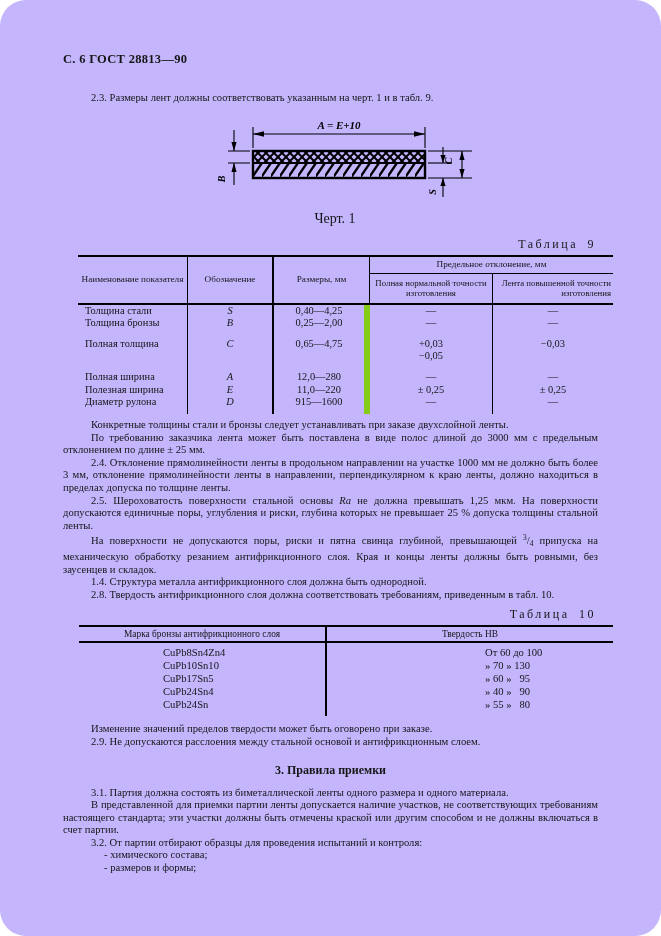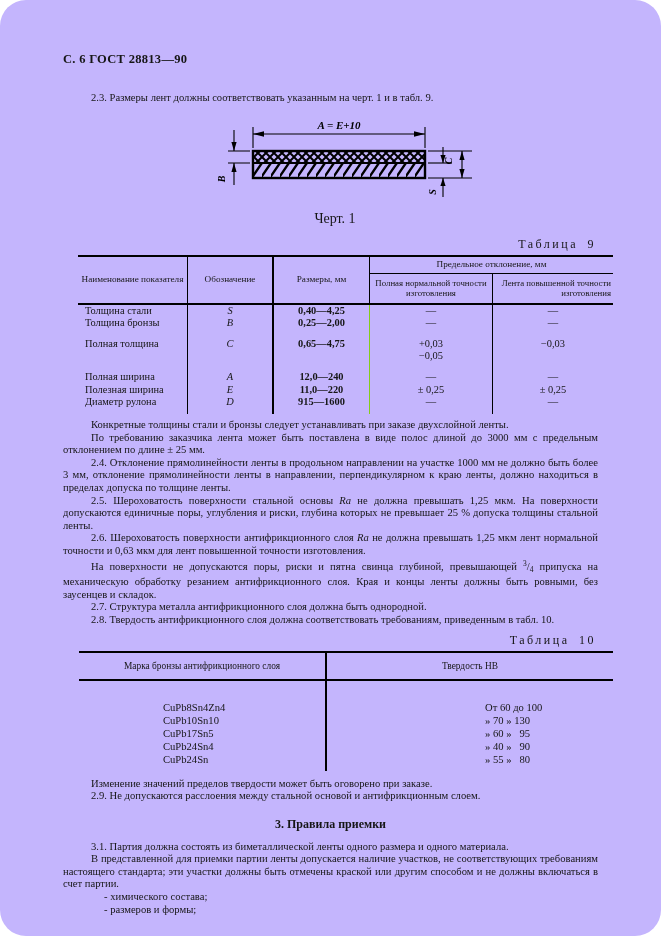--- a/index.html
+++ b/index.html
@@ -37,36 +37,36 @@
   .t9 .c1 { grid-column:1; grid-row:1/3; border-right:1px solid #000; }
   .t9 .c2 { grid-column:2; grid-row:1/3; border-right:2px solid #000; }
   .t9 .c3 { grid-column:3; grid-row:1/3; border-right:1px solid #000; }
   .t9 .grp { grid-column:4/6; grid-row:1; border-bottom:1px solid #000; }
   .t9 .s1 { grid-column:4; grid-row:2; border-right:1px solid #000; font-size:8.8px; line-height:10.2px; }
   .t9 .s2 { grid-column:5; grid-row:2; font-size:8.8px; line-height:10.2px;text-align:right; }
   .trow { display:contents; }
   .t9 .bc { font-size:10.4px; line-height:12.2px; text-align:center; padding:0 2px; }
   .t9 .bn { text-align:left; padding-left:7px; border-right:1px solid #000; }
   .t9 .bs { border-right:2px solid #000; font-style:italic; }
-  .t9 .bz { border-right:1px solid #84cc16;font-weight:bold; }
+  .t9 .bz { border-right:6px solid #84cc16; }
   .t9 .bt { border-right:1px solid #000; }
   .t9 .rgap > div { padding-top:9px; }
   .t9 .rlast > div { padding-bottom:6px; }
 
   
   .t10 { display:grid; grid-template-columns:248px 286px; margin-left:16px;
          width:534px; border-top:2.5px solid #000; font-size:9.4px; }
   .t10 .th10 { display:flex; align-items:center; justify-content:center;
                text-align:center; border-bottom:2.5px solid #000;
-               height:28px; box-sizing:border-box; }
+               height:16px; box-sizing:border-box; }
   .t10 .m { border-right:2px solid #000; }
   .t10 .tc { font-size:10.6px; line-height:13px; }
   .t10 .mark { padding-left:84px; border-right:2px solid #000; }
   .t10 .hard { padding-left:158px; white-space:pre; }
-  .t10 .rfirst > div { padding-top:20px; }
+  .t10 .rfirst > div { padding-top:3px; }
   .t10 .rlast10 > div { padding-bottom:5px; }
 
   .sec-h { text-align:center; font-weight:bold; font-size:12px; margin:14px 0 9px 0; }
   .mt5 { margin-top:5px; }
   .mt7 { margin-top:7px; }
 </style>
 </head>
 <body>
 
 <div class="page">
@@ -154,21 +154,21 @@
       <div class="bc bz">0,65—4,75</div>
       <div class="bc bt">
         <div>+0,03</div>
         <div>−0,05</div>
       </div>
       <div class="bc">−0,03</div>
     </div>
     <div class="trow rgap">
       <div class="bc bn">Полная ширина</div>
       <div class="bc bs">A</div>
-      <div class="bc bz">12,0—240</div>
+      <div class="bc bz">12,0—280</div>
       <div class="bc bt">—</div>
       <div class="bc">—</div>
     </div>
     <div class="trow">
       <div class="bc bn">Полезная ширина</div>
       <div class="bc bs">E</div>
       <div class="bc bz">11,0—220</div>
       <div class="bc bt">± 0,25</div>
       <div class="bc">± 0,25</div>
     </div>
@@ -178,23 +178,22 @@
       <div class="bc bz">915—1600</div>
       <div class="bc bt">—</div>
       <div class="bc">—</div>
     </div>
   </div>
 
   <p class="body ind mt5">Конкретные толщины стали и бронзы следует устанавливать при заказе двухслойной ленты.</p>
   <p class="body ind">По требованию заказчика лента может быть поставлена в виде полос длиной до 3000 мм с предельным отклонением по длине ± 25 мм.</p>
   <p class="body ind">2.4. Отклонение прямолинейности ленты в продольном направлении на участке 1000 мм не должно быть более 3 мм, отклонение прямолинейности ленты в направлении, перпендикулярном к краю ленты, должно находиться в пределах допуска по толщине ленты.</p>
   <p class="body ind"><span>2.5. Шероховатость поверхности стальной основы </span><i class="var">Ra</i><span> не должна превышать 1,25 мкм. На поверхности допускаются единичные поры, углубления и риски, глубина которых не превышает 25 % допуска толщины стальной ленты.</span></p>
-  <p class="body ind"><span>2.6. Шероховатость поверхности антифрикционного слоя </span><i class="var">Ra</i><span> не должна превышать 1,25 мкм лент нормальной точности и 0,63 мкм для лент повышенной точности изготовления.</span></p>
   <p class="body ind"><span>На поверхности не допускаются поры, риски и пятна свинца глубиной, превышающей </span><sup class="fr">3</sup><span>/</span><sub class="fr">4</sub><span> припуска на механическую обработку резанием антифрикционного слоя. Края и концы ленты должны быть ровными, без заусенцев и складок.</span></p>
-  <p class="body ind">2.7. Структура металла антифрикционного слоя должна быть однородной.</p>
+  <p class="body ind">1.4. Структура металла антифрикционного слоя должна быть однородной.</p>
   <p class="body ind">2.8. Твердость антифрикционного слоя должна соответствовать требованиям, приведенным в табл. 10.</p>
 
   <div class="tablabel t10l">Таблица 10</div>
 
   <div class="t10">
     <div class="th10 m">Марка бронзы антифрикционного слоя</div>
     <div class="th10">Твердость НВ</div>
 
     <div class="trow rfirst">
       <div class="tc mark">CuPb8Sn4Zn4</div>
@@ -218,16 +217,17 @@
     </div>
   </div>
 
   <p class="body ind mt7">Изменение значений пределов твердости может быть оговорено при заказе.</p>
   <p class="body ind">2.9. Не допускаются расслоения между стальной основой и антифрикционным слоем.</p>
 
   <div class="sec-h">3. Правила приемки</div>
 
   <p class="body ind">3.1. Партия должна состоять из биметаллической ленты одного размера и одного материала.</p>
   <p class="body ind">В представленной для приемки партии ленты допускается наличие участков, не соответствующих требованиям настоящего стандарта; эти участки должны быть отмечены краской или другим способом и не должны включаться в счет партии.</p>
+  <p class="body ind">3.2. От партии отбирают образцы для проведения испытаний и контроля:</p>
   <p class="body list-item">- химического состава;</p>
   <p class="body list-item">- размеров и формы;</p>
 
 </div>
 
 </body></html>

